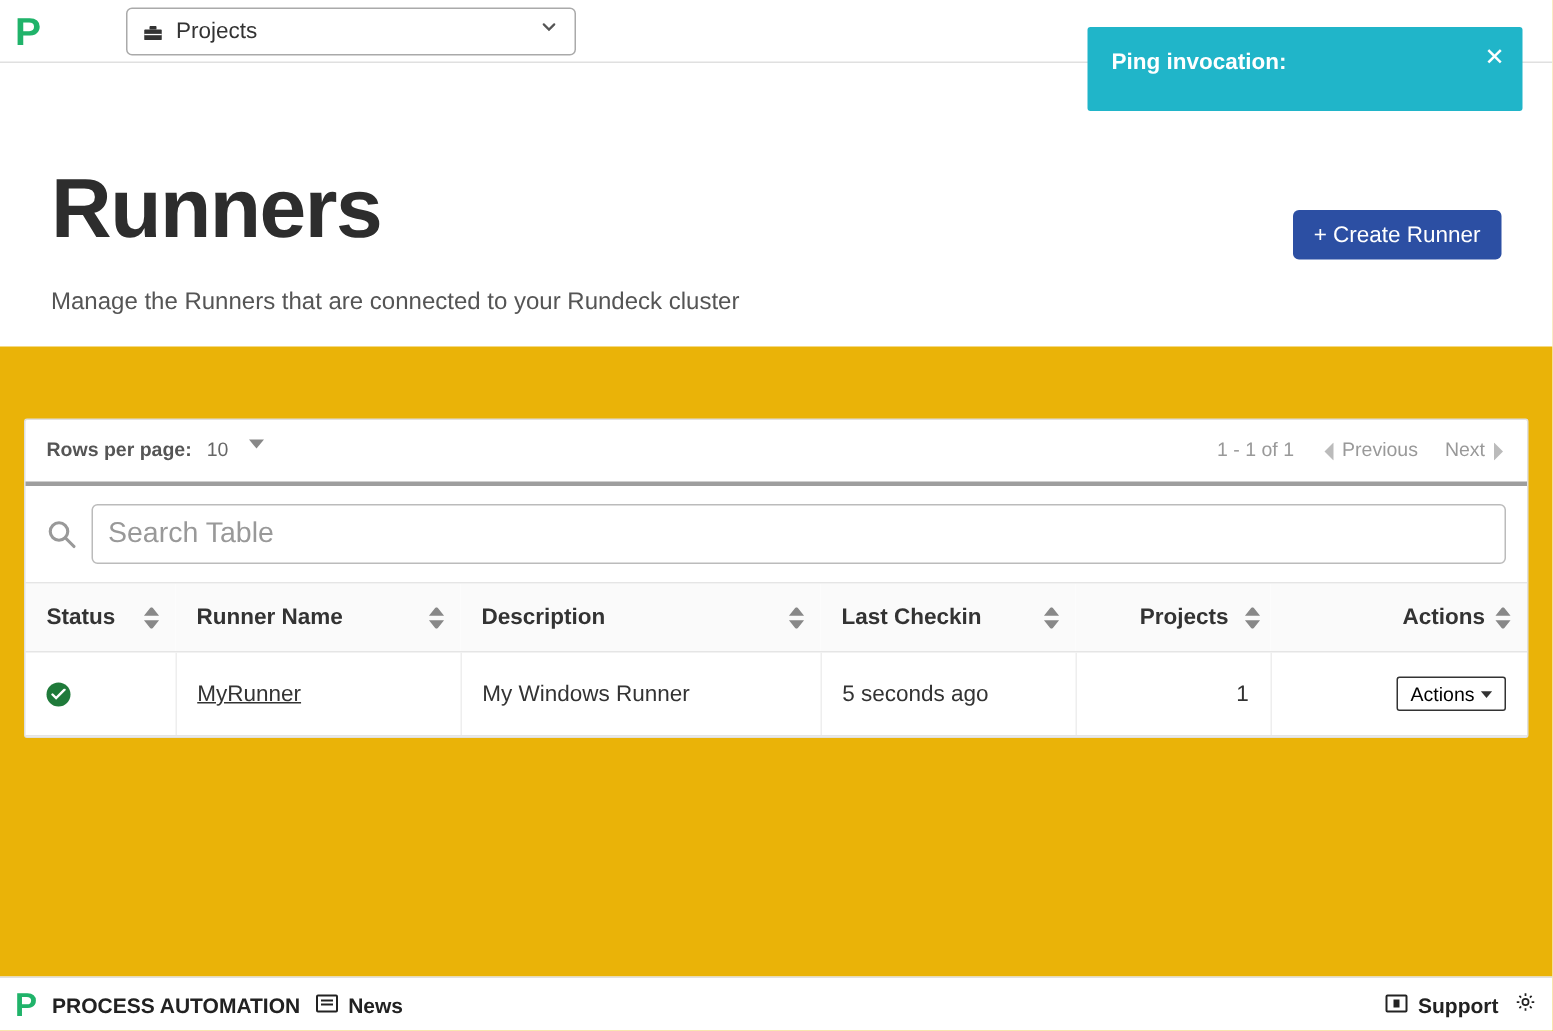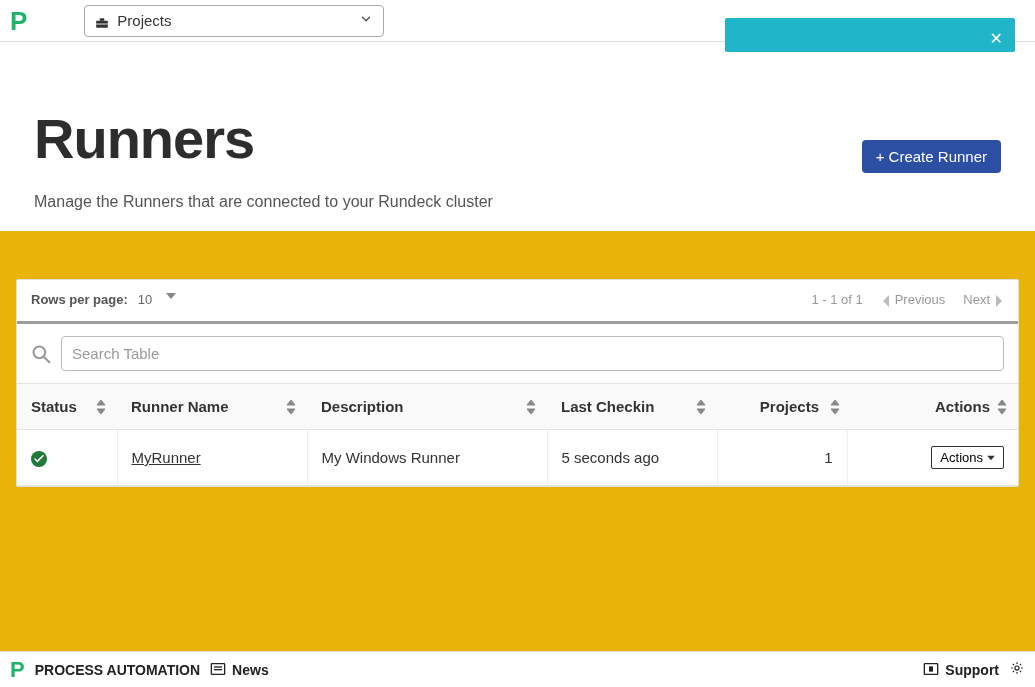--- a/index.html
+++ b/index.html
@@ -38,21 +38,21 @@
   .rpp-label { font-weight: 600; color: #555; font-size: 13px; }
   .rpp-sel { display: flex; align-items: flex-start; gap: 14px; color: #666; cursor: pointer; }
   .rpp-sel svg { width: 10px; height: 8px; }
   .pager { display: flex; align-items: center; gap: 18px; color: #999; }
   .pager .pgbtn { display: flex; align-items: flex-end; gap: 4px; cursor: pointer; }
   .pager svg { width: 10px; height: 12px; }
 
   
   .search-row { display: flex; align-items: center; gap: 10px; padding: 12px 14px; border-bottom: 1px solid #e5e5e5; }
   .search-row .sicon { width: 20px; height: 20px; color: #888; }
-  .search-row input { flex: 1; border: 1px solid #bbb; border-radius: 4px; padding: 8px 10px; font-size: 15px; color: #555; }
+  .search-row input { flex: 1; border: 1px solid #bbb; border-radius: 4px; padding: 8px 10px; font-size: 19px; color: #555; }
   .search-row input::placeholder { color: #999; }
 
   
   table { width: 100%; border-collapse: collapse; }
   thead th { text-align: left; font-weight: 600; color: #333; font-size: 15px; padding: 14px 14px; border-bottom: 1px solid #e5e5e5; background: #fafafa; position: relative; }
   thead th .sortic { position: absolute; right: 10px; top: 50%; transform: translateY(-50%); width: 12px; height: 14px; }
   tbody td { padding: 16px 14px; border-bottom: 1px solid #e5e5e5; border-right: 1px solid #eee; font-size: 15px; color: #333; }
   tbody td:last-child { border-right: none; text-align: right; }
   .status-dot { width: 16px; height: 16px; border-radius: 50%; background: #1f7a3a; display: inline-flex; align-items: center; justify-content: center; }
   .status-dot svg { width: 10px; height: 8px; }
@@ -94,20 +94,21 @@
     <span>
       <svg class="chevron-down" viewBox="0 0 24 24">
           <path d="M6 9l6 6 6-6" stroke="#555" stroke-width="2.5" fill="none" stroke-linecap="round"></path>
         </svg>
     </span>
   </div>
 </div>
 
 <div class="toast">
   <span class="close">✕</span>
+  <div class="t-title">Ping invocation:</div>
 </div>
 
 <div class="page-head">
   <h1>Runners</h1>
   <div class="sub">Manage the Runners that are connected to your Rundeck cluster</div>
 </div>
 <div class="create-btn-wrap">
   <button class="create-btn">
     <span>+</span>
     <span>Create Runner</span>

